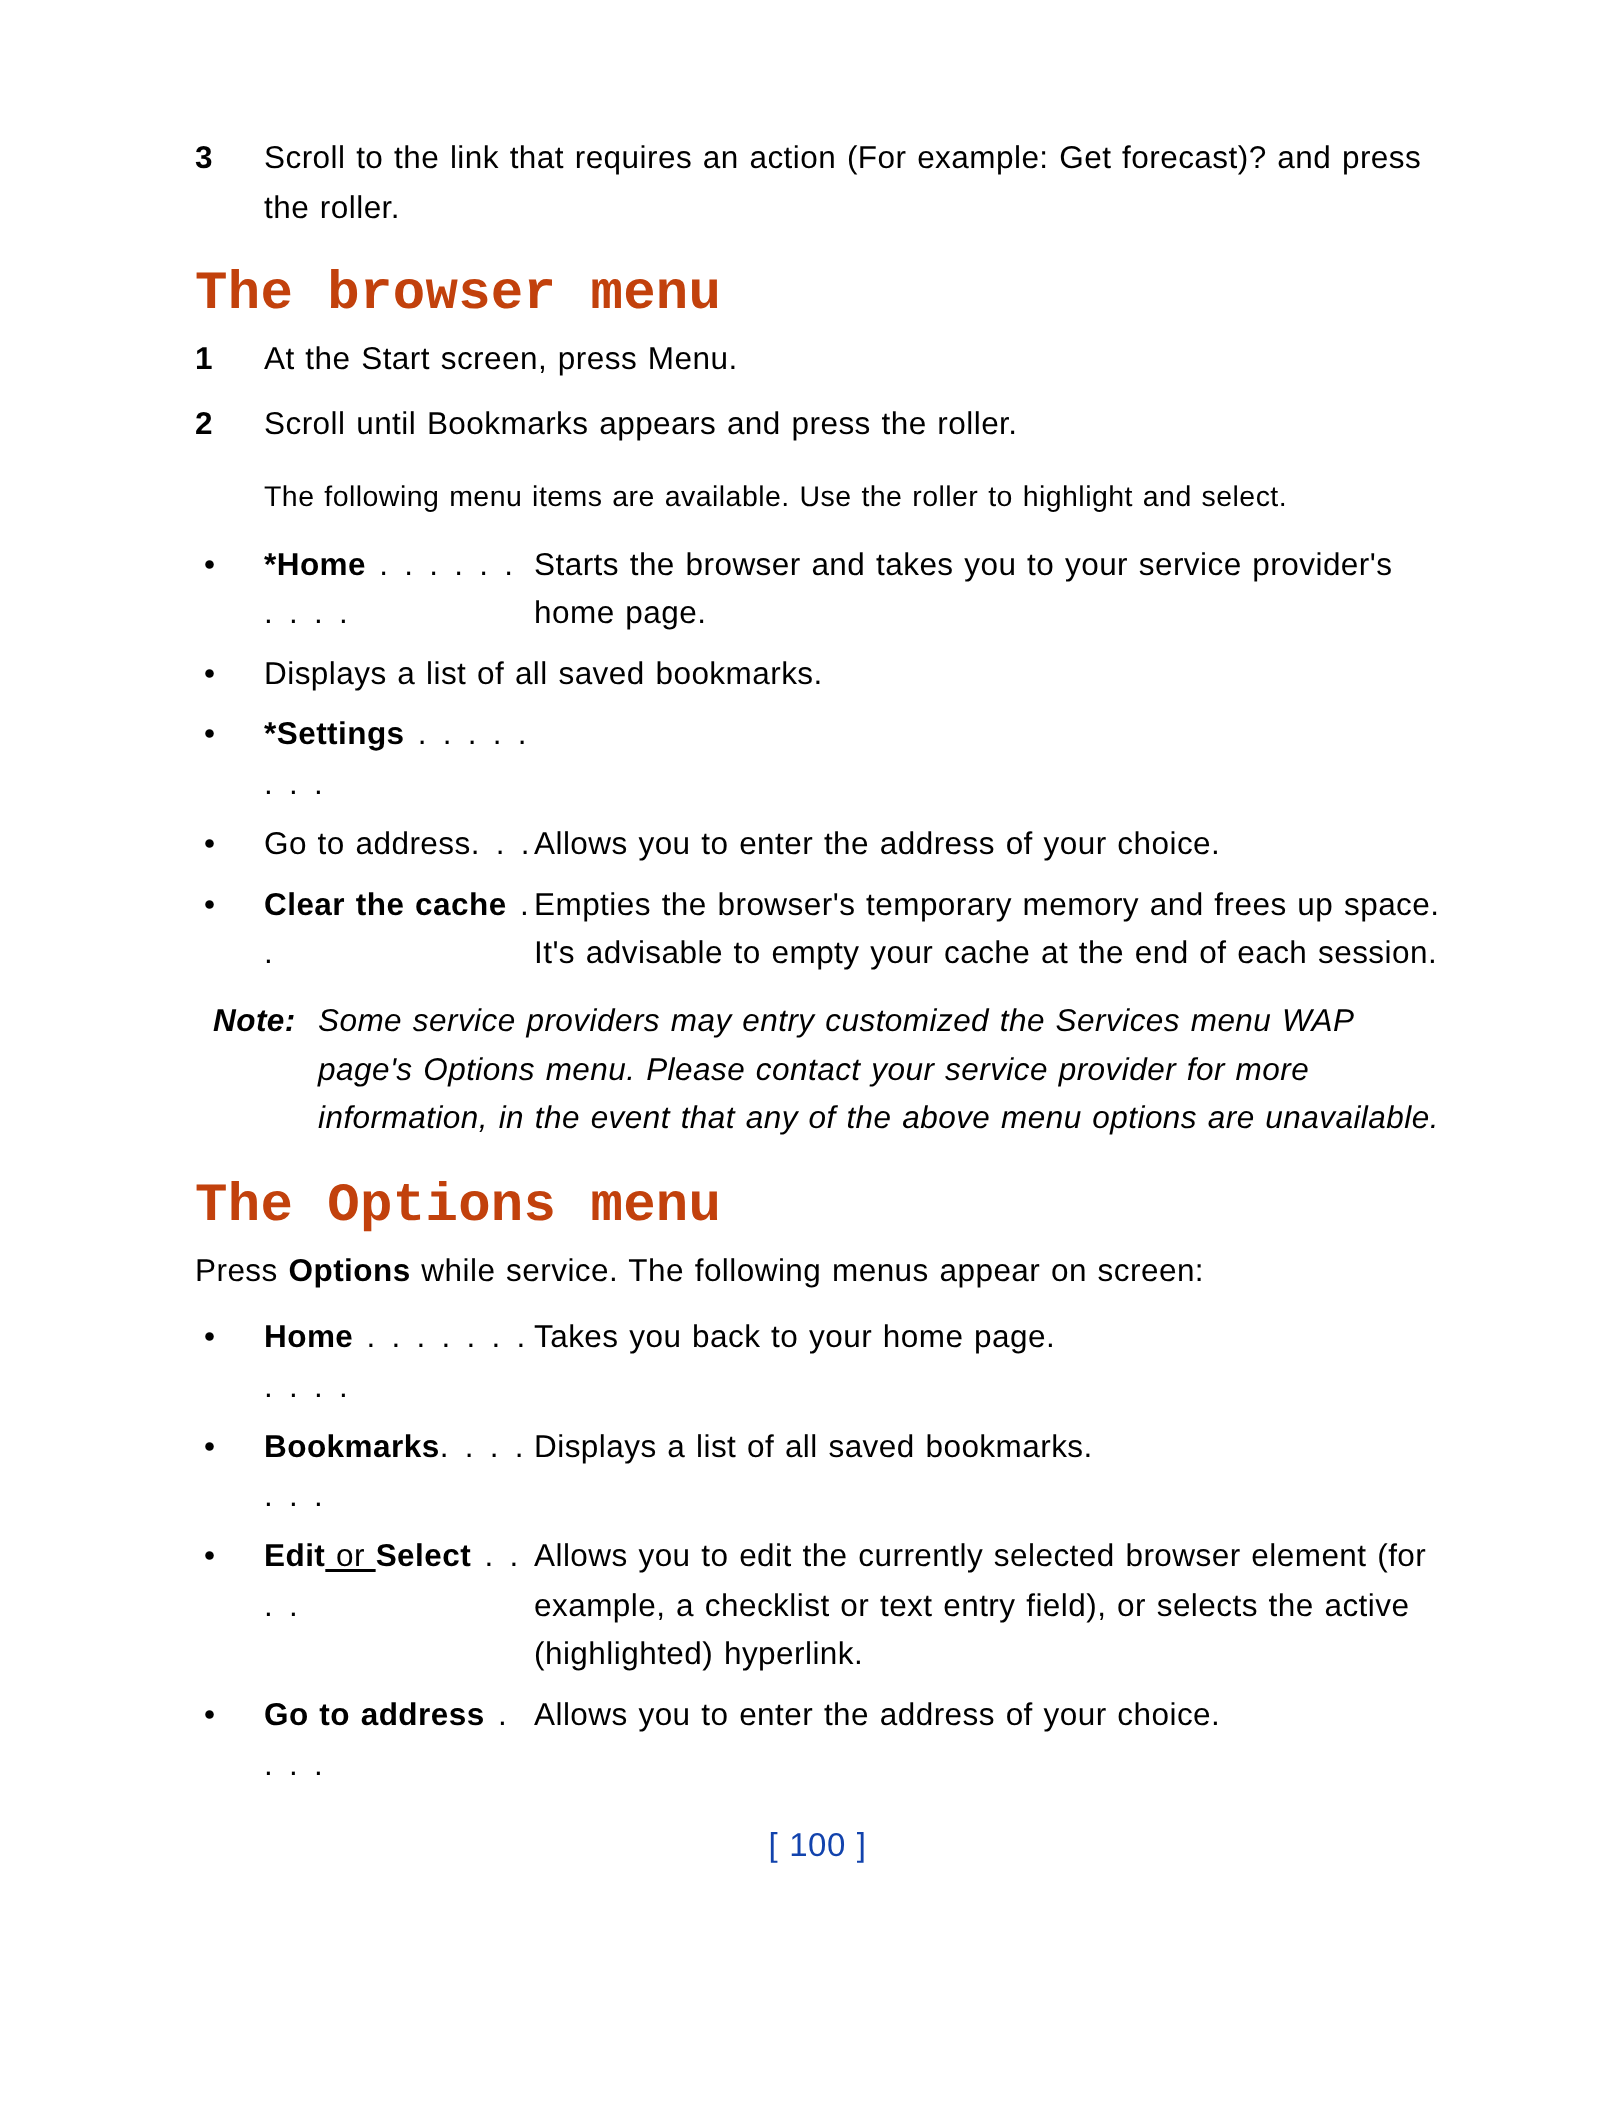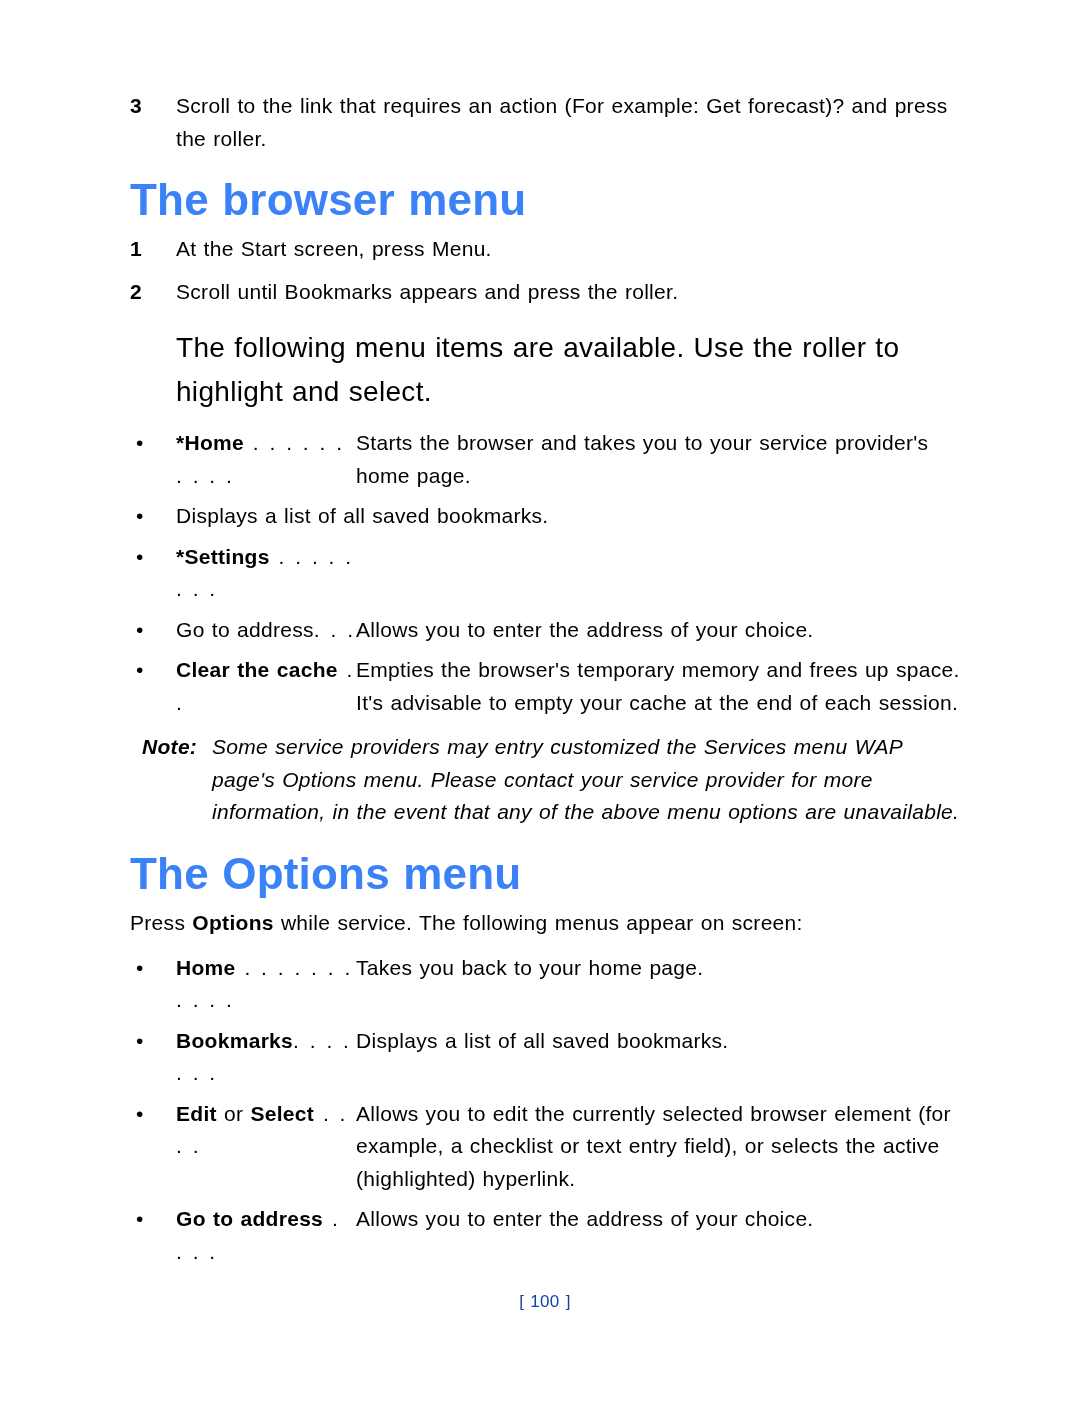--- a/index.html
+++ b/index.html
@@ -25,29 +25,29 @@
     font-size: 21px;
     line-height: 1.55;
   }
   .numitem .num {
     width: 46px;
     flex: 0 0 46px;
     font-weight: bold;
   }
   .numitem .body { flex: 1; }
   .h2 {
-    font-family: Liberation Sans, sans-serif;
-    color: #3b82f6;
-    font-size: 44px;
+    font-family: Liberation Mono, monospace;
+    color: #c2410c;
+    font-size: 36px;
     font-weight: bold;
     margin: 20px 0 8px 0;
     letter-spacing: 0.2px;
   }
   .para {
-    font-size: 28px;
+    font-size: 19px;
     line-height: 1.55;
     margin: 18px 0 14px 46px;
   }
   .bulitem {
     display: flex;
     font-size: 21px;
     line-height: 1.55;
     margin: 0 0 8px 0;
   }
   .bulitem .bul {
@@ -81,21 +81,21 @@
   .note .nbody { flex: 1; }
   .optintro {
     font-size: 21px;
     line-height: 1.55;
     margin: 4px 0 12px 0;
   }
   .b { font-weight: bold; }
   .pagenum {
     text-align: center;
     color: #1243ad;
-    font-size: 17px;
+    font-size: 22px;
     margin-top: 24px;
   }
 </style>
 </head>
 <body>
 
 <div class="page">
 
   <div class="numitem">
     <div class="num">3</div>
@@ -162,21 +162,21 @@
     <div class="term"><span>Home</span><span class="lead"> . . . . . . . . . . .</span></div>
     <div class="desc">Takes you back to your home page.</div>
   </div>
   <div class="bulitem">
     <div class="bul">•</div>
     <div class="term"><span>Bookmarks</span><span class="lead">. . . . . . .</span></div>
     <div class="desc">Displays a list of all saved bookmarks.</div>
   </div>
   <div class="bulitem">
     <div class="bul">•</div>
-    <div class="term"><span class="b">Edit</span><span style="font-weight:normal;"> or </span><span class="b">Select</span><span class="lead"> . . . .</span></div>
+    <div class="term"><span class="b">Edit</span><span style="font-weight:normal;text-decoration:underline;"> or </span><span class="b">Select</span><span class="lead"> . . . .</span></div>
     <div class="desc">Allows you to edit the currently selected browser element (for example, a checklist or text entry field), or selects the active (highlighted) hyperlink.</div>
   </div>
   <div class="bulitem">
     <div class="bul">•</div>
     <div class="term"><span>Go to address</span><span class="lead"> . . . .</span></div>
     <div class="desc">Allows you to enter the address of your choice.</div>
   </div>
 
   <div class="pagenum">[ 100 ]</div>
 

